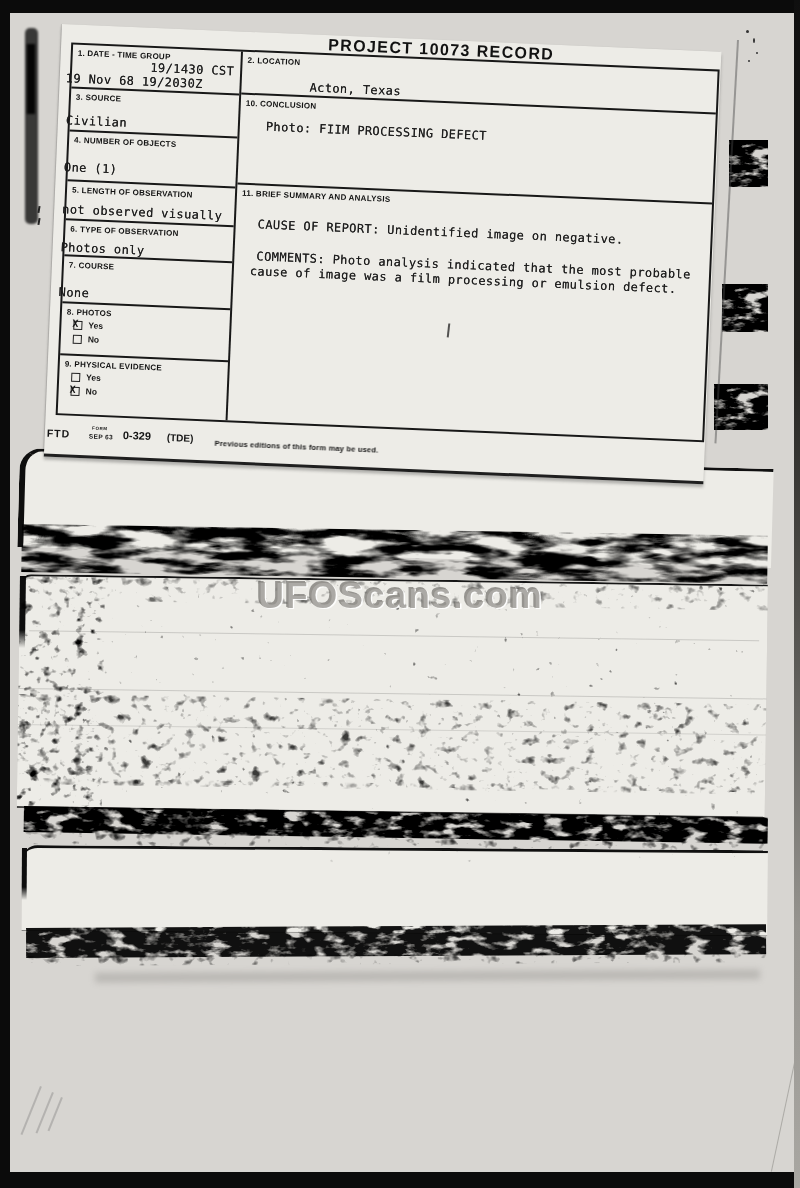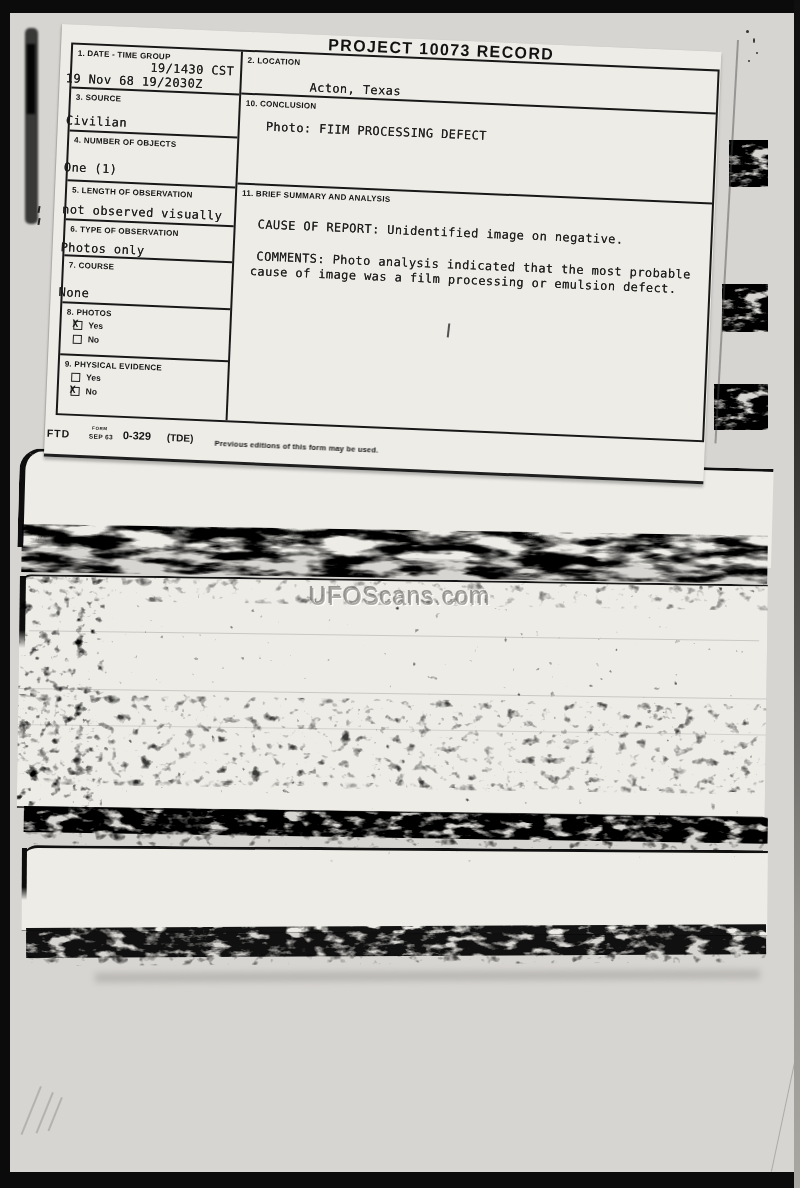--- a/index.html
+++ b/index.html
@@ -83,21 +83,21 @@
   .ffoot span{position:absolute;white-space:nowrap;font-family:"Liberation Sans",sans-serif;}
   .f-agency{left:0;top:3px;font-weight:700;font-size:10.5px;letter-spacing:1px;}
   .f-word{left:45px;top:0;font-weight:700;font-size:4.5px;letter-spacing:.6px;}
   .f-date{left:42px;top:7px;font-weight:700;font-size:6.5px;letter-spacing:.4px;}
   .f-num{left:76px;top:2px;font-weight:700;font-size:11px;}
   .f-suf{left:120px;top:3px;font-weight:700;font-size:10px;}
   .f-note{left:168px;top:8px;font-weight:700;font-size:7.5px;letter-spacing:.2px;filter:blur(.4px);}
 
   
   .watermark{position:absolute;left:400px;top:598px;transform:translate(-50%,-55%);
-     font-family:"Liberation Sans",sans-serif;font-weight:400;font-size:24px;letter-spacing:1px;
+     font-family:"Liberation Sans",sans-serif;font-weight:700;font-size:37px;letter-spacing:1px;
      color:rgba(150,148,142,.78);
      text-shadow:1.3px 1.3px 0 rgba(255,255,255,.92), -1.2px -1.2px 0 rgba(80,78,74,.55);
      z-index:40;white-space:nowrap;}
 </style>
 </head>
 <body>
 
 <svg width="0" height="0" style="position:absolute">
   <defs>
     <filter id="fWorm" x="0" y="0" width="100%" height="100%">

